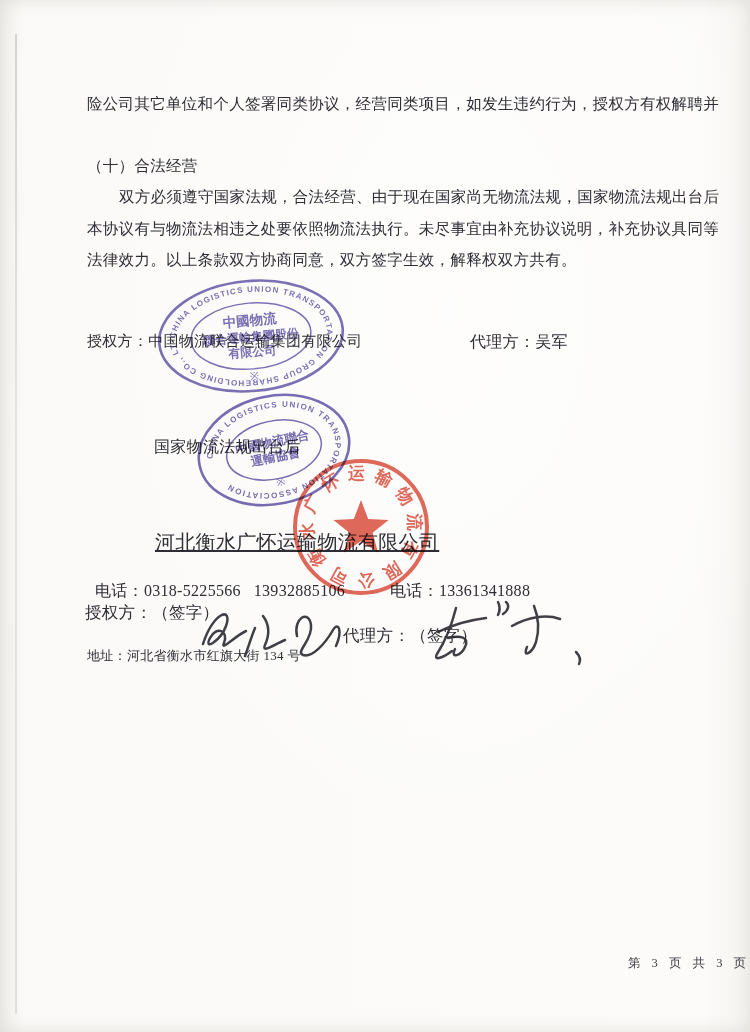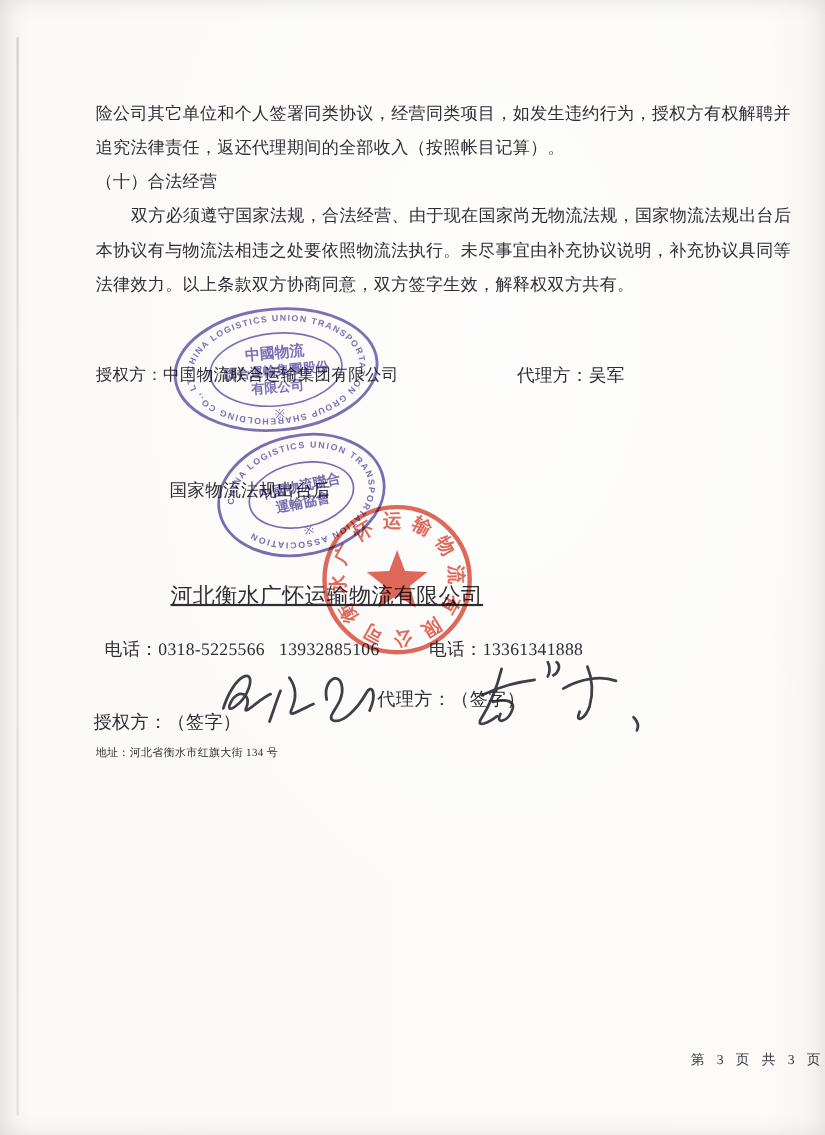--- a/index.html
+++ b/index.html
@@ -23,38 +23,37 @@
   svg text{font-family:"Liberation Serif","DejaVu Serif",serif;}
   svg .rim{font-family:"Liberation Sans","DejaVu Sans",sans-serif;}
 </style>
 </head>
 <body>
 
 <div class="scan">
   <div class="edge-line"></div>
 
   <div class="txt" style="left:87px;top:95px;">险公司其它单位和个人签署同类协议，经营同类项目，如发生违约行为，授权方有权解聘并</div>
-  <div class="txt" style="left:87px;top:126px;">追究法律责任，返还代理期间的全部收入（按照帐目记算）。</div>
   <div class="txt" style="left:87px;top:157px;">（十）合法经营</div>
   <div class="txt" style="left:119px;top:188px;">双方必须遵守国家法规，合法经营、由于现在国家尚无物流法规，国家物流法规出台后</div>
   <div class="txt" style="left:87px;top:220px;">本协议有与物流法相违之处要依照物流法执行。未尽事宜由补充协议说明，补充协议具同等</div>
   <div class="txt" style="left:87px;top:251px;">法律效力。以上条款双方协商同意，双方签字生效，解释权双方共有。</div>
 
   <div class="txt" style="left:87px;top:332px;font-size:15px;">授权方：中国物流联合运输集团有限公司</div>
   <div class="txt" style="left:470px;top:332px;font-size:16px;">代理方：吴军</div>
   <div class="txt" style="left:154px;top:437px;font-size:16px;">国家物流法规出台后</div>
   <div class="txt" style="left:155px;top:530px;font-size:20px;text-decoration:underline;">河北衡水广怀运输物流有限公司</div>
 
   <div class="txt" style="left:95px;top:581px;font-size:16px;">电话：0318-5225566   13932885106</div>
   <div class="txt" style="left:390px;top:581px;font-size:16px;">电话：13361341888</div>
 
-  <div class="txt" style="left:85px;top:647px;font-size:16.5px;">授权方：（签字）</div>
+  <div class="txt" style="left:85px;top:603px;font-size:16.5px;">授权方：（签字）</div>
   <div class="txt" style="left:322px;top:626px;font-size:16.5px;margin-left:21px;">代理方：（签字）</div>
 
-  <div class="txt" style="left:87px;top:679px;font-size:10px;">地址：河北省衡水市红旗大街 134 号</div>
+  <div class="txt" style="left:87px;top:648px;font-size:13px;">地址：河北省衡水市红旗大街 134 号</div>
 
   <div class="footer" style="top:955px;">第 3 页 共 3 页</div>
 
   <svg class="stamp" style="left:153px;top:274px;width:196px;height:124px;" viewBox="0 0 196 124" color="#5b4fa5">
     <g opacity="0.8" transform="rotate(-5 98 62)">
       <ellipse cx="98" cy="62" rx="92" ry="55" fill="none" stroke="currentColor" stroke-width="2.6"></ellipse>
       <ellipse cx="98" cy="62" rx="60" ry="33" fill="none" stroke="currentColor" stroke-width="1.5"></ellipse>
       <path id="grim" d="M 22 62 A 76 44 0 1 1 174 62 A 76 44 0 1 1 22 62" fill="none"></path>
       <text class="rim" font-size="8" font-weight="bold" letter-spacing="1.2" fill="currentColor">
         <textPath href="#grim" startOffset="4">CHINA LOGISTICS UNION TRANSPORTATION GROUP SHAREHOLDING CO., LTD</textPath>

